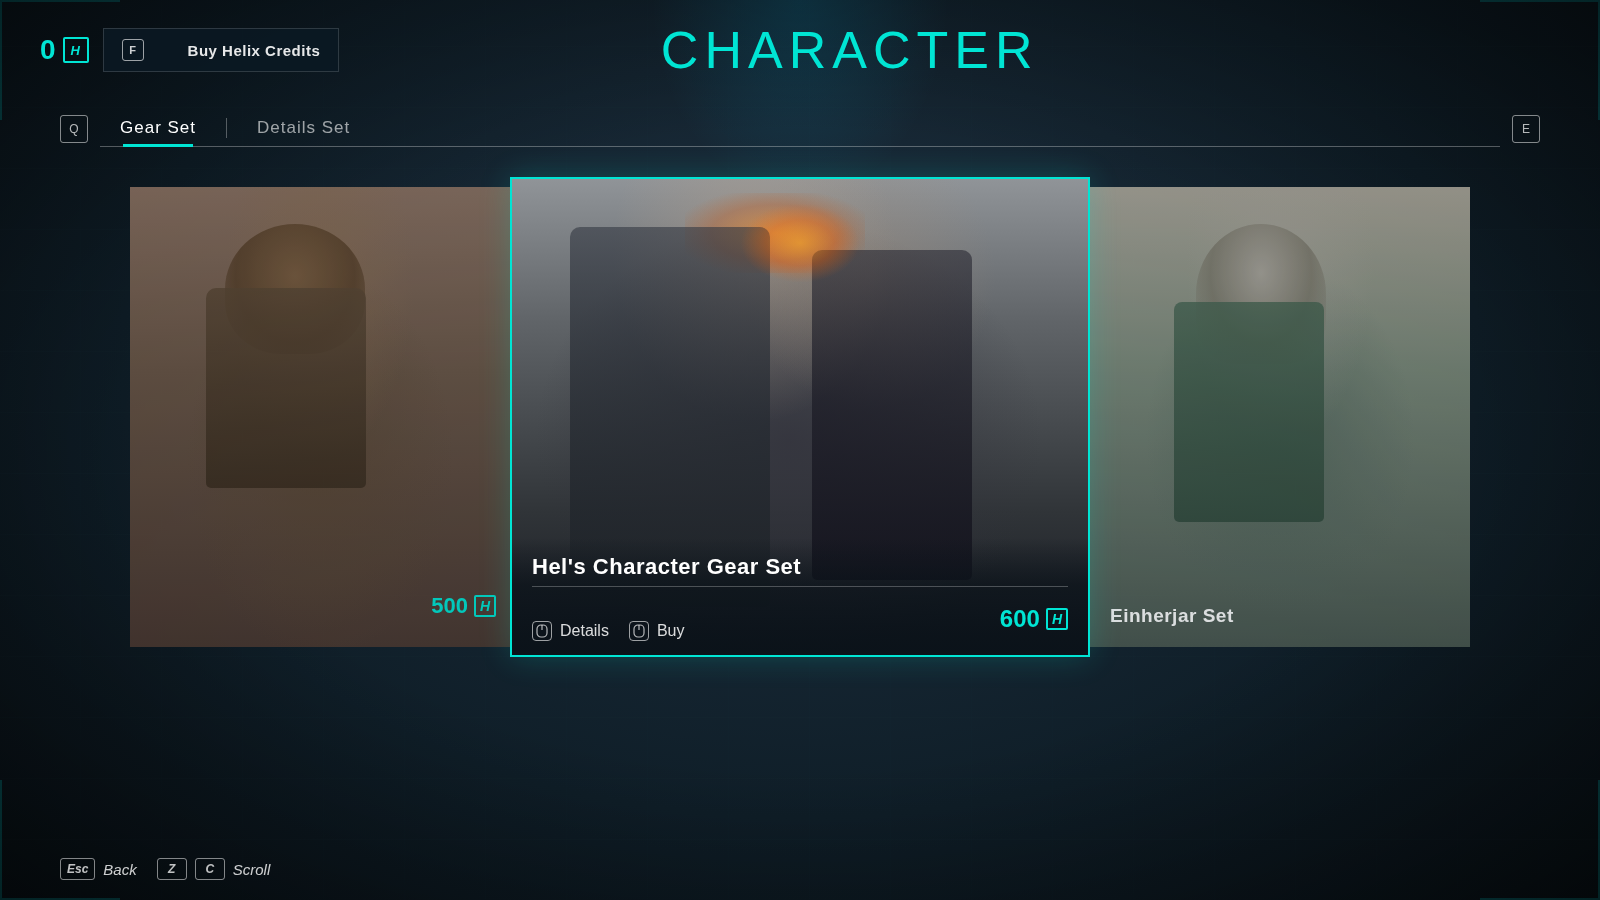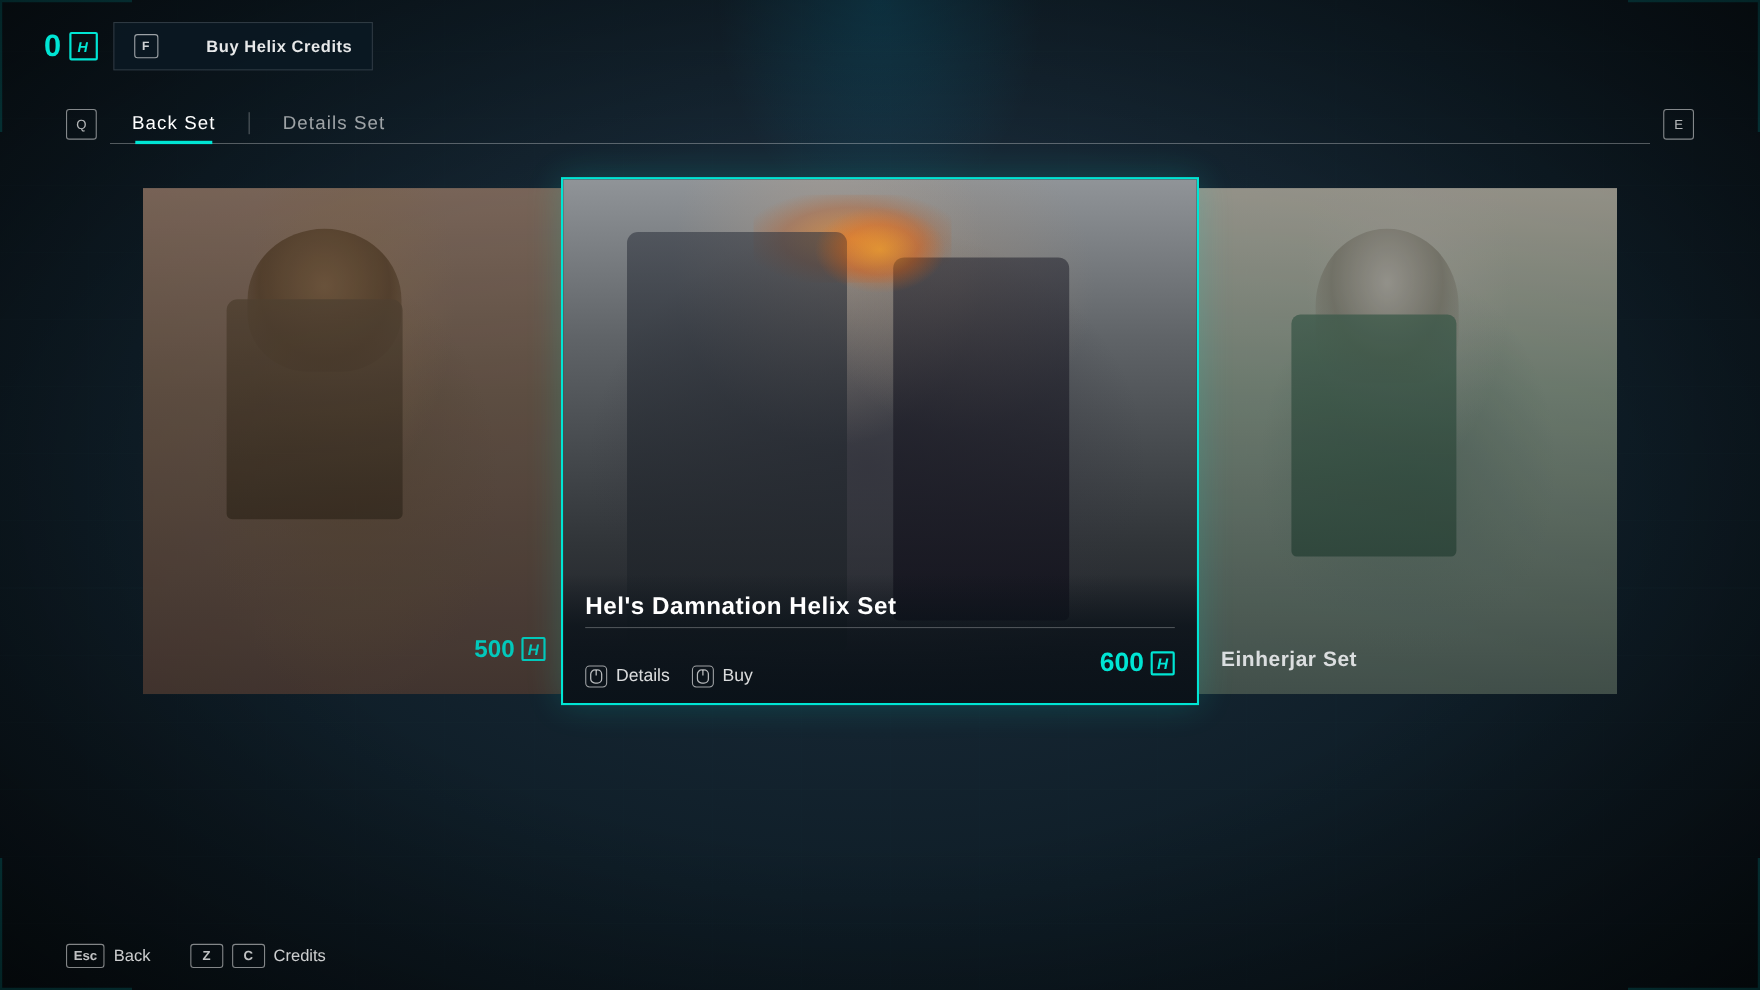--- a/index.html
+++ b/index.html
@@ -327,21 +327,22 @@
     }
 
     
     .bottom-bar {
       position: absolute;
       bottom: 20px;
       left: 0;
       right: 0;
       display: flex;
       padding: 0 60px;
-      gap: 36px;
+      gap: 20px;
+      font-style: italic;
     }
 
     .bottom-action {
       display: flex;
       align-items: center;
       gap: 8px;
       font-size: 15px;
       color: rgba(255,255,255,0.8);
     }
 
@@ -444,26 +445,29 @@
       <div class="helix-balance">
         <span>0</span>
         <span class="helix-icon">H</span>
       </div>
       <div class="buy-helix-btn">
         <span class="key-badge">F</span>
         <span class="buy-label">Buy Helix Credits</span>
       </div>
     </div>
 
+    <div class="page-title-wrapper">
+      <div class="page-title">Character</div>
+    </div>
   </div>
 
   <div class="tabs-section">
     <div class="tab-nav-btn">Q</div>
     <div class="tabs-container">
-      <div class="tab-item active">Back Set</div>
+      <div class="tab-item active">Gear Set</div>
       <div class="tab-divider"></div>
       <div class="tab-item">Details Set</div>
     </div>
     <div class="tab-nav-btn">E</div>
   </div>
 
   <div class="cards-section">
 
     <div class="card card-left">
       <div class="fake-char-left card-art"></div>
@@ -479,21 +483,21 @@
     <div class="card card-center">
       <div class="fake-char-center card-art"></div>
 
       <div class="flame-glow"></div>
       <div style="position:absolute; top:3%; left:30%; width:180px; height:80px; background: radial-gradient(ellipse at 50% 50%, rgba(255,140,20,0.5) 0%, rgba(200,80,10,0.3) 50%, transparent 80%);"></div>
 
       <div style="position:absolute; top:10%; left:10%; width:200px; height:380px; background: linear-gradient(to bottom, rgba(50,55,65,0.6) 0%, rgba(30,35,40,0.9) 100%); border-radius:10px 10px 5px 5px;"></div>
       <div style="position:absolute; top:15%; left:52%; width:160px; height:330px; background: linear-gradient(to bottom, rgba(40,40,50,0.6) 0%, rgba(20,20,30,0.9) 100%); border-radius:10px 10px 5px 5px;"></div>
 
       <div class="card-info-overlay">
-        <div class="card-title-name">Hel's Damnation Helix Set</div>
+        <div class="card-title-name">Hel's Character Gear Set</div>
         <div class="card-divider-line"></div>
         <div class="card-actions">
           <div class="card-action-group">
             <div class="card-action-btn">
               <span class="mouse-btn-icon">
                 <svg width="12" height="14" viewBox="0 0 12 14">
                     <rect x="1" y="1" width="10" height="12" rx="4" fill="none" stroke="rgba(255,255,255,0.7)" stroke-width="1.2"></rect>
                     <line x1="6" y1="1" x2="6" y2="6" stroke="rgba(255,255,255,0.7)" stroke-width="1.2"></line>
                   </svg>
               </span>
@@ -528,17 +532,17 @@
   </div>
 
   <div class="bottom-bar">
     <div class="bottom-action">
       <span class="key-badge-rect">Esc</span>
       <span>Back</span>
     </div>
     <div class="bottom-action">
       <span class="key-badge-rect">Z</span>
       <span class="key-badge-rect">C</span>
-      <span>Credits</span>
+      <span>Scroll</span>
     </div>
   </div>
 
 </div>
 
 </body></html>

